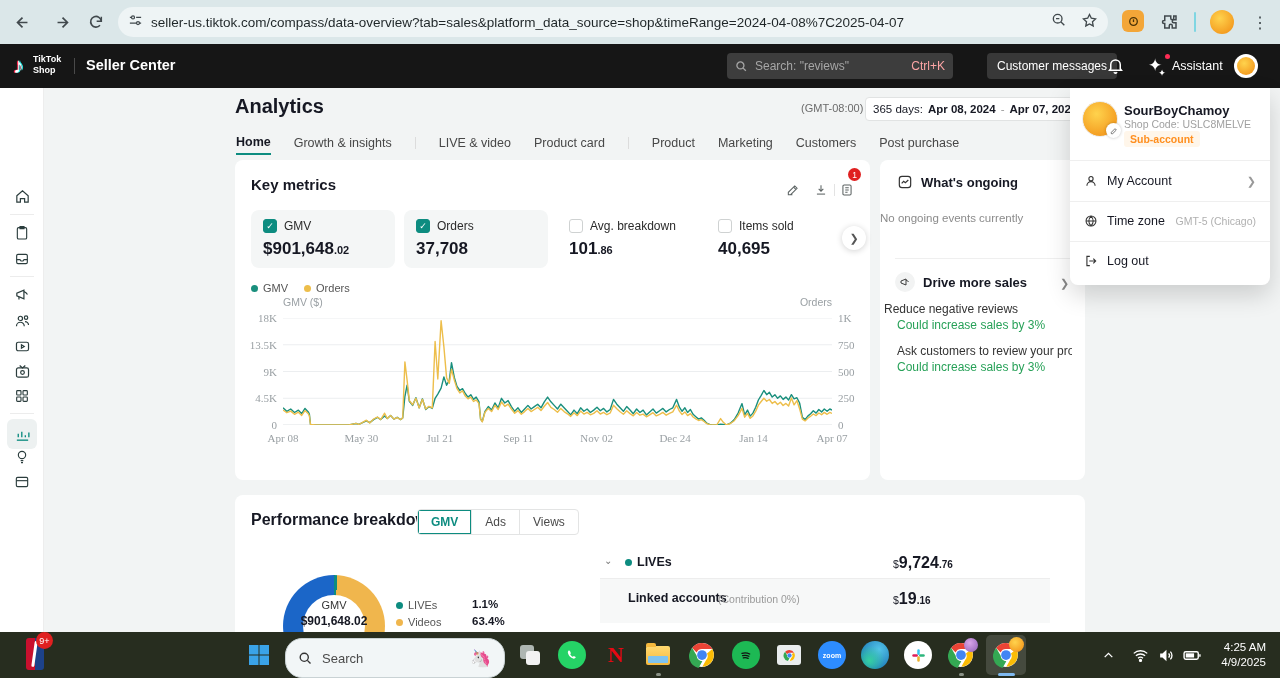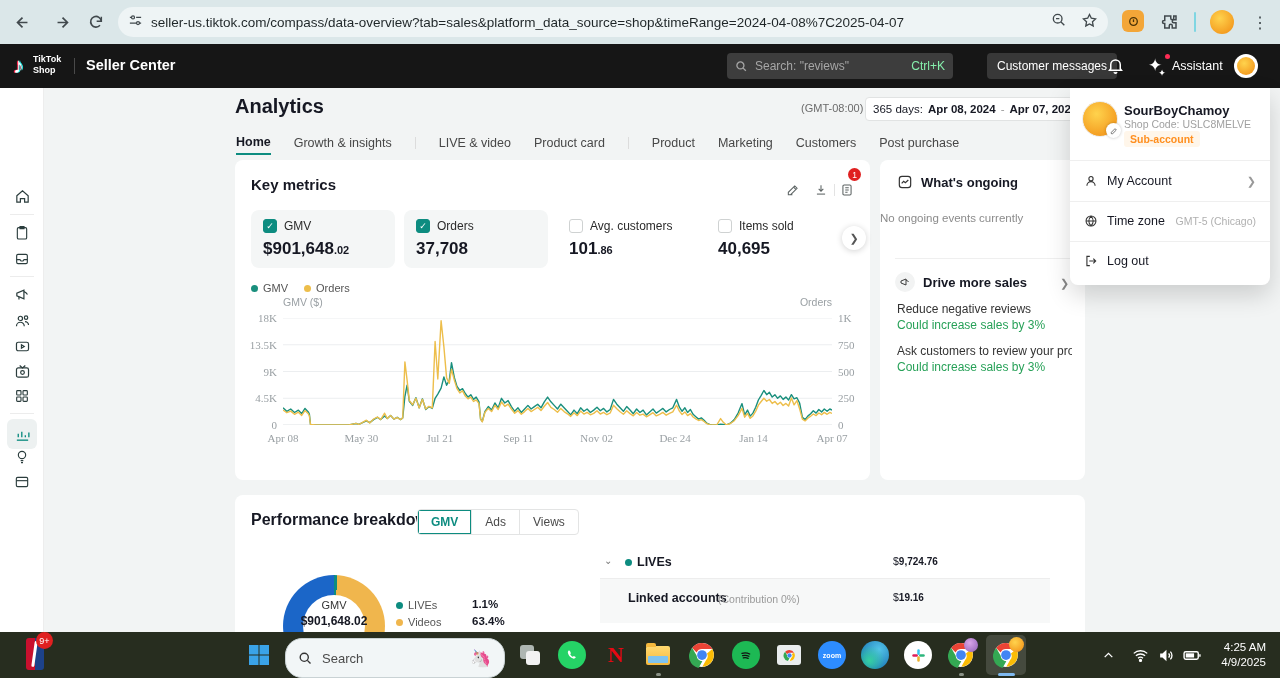--- a/index.html
+++ b/index.html
@@ -55,21 +55,21 @@
   .rc-head{display:flex;align-items:center;gap:8px;font-size:13px;font-weight:bold;color:#161823;}
   .green{color:#27a158;}
   
   .seg{display:flex;position:absolute;left:182px;top:14px;height:26px;border:1px solid #e3e4e4;border-radius:4px;overflow:hidden;background:#fff;}
   .seg div{padding:5px 13px;font-size:12px;color:#4a4a4a;border-right:1px solid #e3e4e4;}
   .seg div:last-child{border-right:none;}
   .seg div.active{color:#0d8c80;font-weight:bold;box-shadow:inset 0 0 0 1px #0d8c80;}
   .donut{position:absolute;left:48px;top:80px;width:102px;height:102px;border-radius:50%;}
   .donut-hole{position:absolute;left:68px;top:100px;width:62px;height:62px;border-radius:50%;background:#fff;}
   .prow{position:absolute;font-size:12.5px;color:#161823;}
-  .pval{font-weight:bold;font-size:10px;}
+  .pval{font-weight:bold;font-size:16px;}
   .pdec{font-size:10px;font-weight:bold;}
   
   .dropdown{position:absolute;left:1070px;top:88px;width:200px;height:197px;background:#fff;border-radius:0 0 8px 8px;box-shadow:0 10px 24px rgba(0,0,0,.16);z-index:40;}
   .dd-div{position:absolute;left:0;width:200px;height:1px;background:#efefef;}
   .dd-row{position:absolute;left:14px;width:172px;height:24px;display:flex;align-items:center;gap:9px;font-size:12.5px;color:#161823;}
   .badge-sub{position:absolute;left:54px;top:43px;background:#fff6ea;color:#ff8f1f;font-size:10.5px;font-weight:bold;padding:2px 6px;border-radius:3px;}
   
   .taskbar{position:absolute;left:0;top:632px;width:1280px;height:46px;background:#272d1f;z-index:60;}
   .tb-ic{position:absolute;top:9px;width:28px;height:28px;display:flex;align-items:center;justify-content:center;}
   .tb-dot{position:absolute;top:41px;width:5px;height:3px;border-radius:2px;background:#8a9186;}
@@ -143,21 +143,21 @@
       <div>Shop</div>
     </div>
     <div class="nav-sep"></div>
     <div class="seller-center">Seller Center</div>
     <div class="nav-search">
       <svg width="13" height="13" viewBox="0 0 24 24" fill="none" stroke="#a6a6a6" stroke-width="2.4">
           <circle cx="10" cy="10" r="6.5"></circle>
           <path d="M15 15l5 5"></path>
         </svg>
       <span style="margin-left:7px;flex:1;">Search: "reviews"</span>
-      <span style="color:#86efac;">Ctrl+K</span>
+      <span style="color:#fca5a5;">Ctrl+K</span>
     </div>
     <div class="btn-dark">Customer messages</div>
     <div class="abs" style="left:1106px;top:12px;">
       <svg width="19" height="19" viewBox="0 0 24 24" fill="none" stroke="#fff" stroke-width="1.9">
           <path d="M6 16V11a6 6 0 1 1 12 0v5l1.5 2h-15z"></path>
           <path d="M10 20.5a2.2 2.2 0 0 0 4 0" fill="#fff"></path>
         </svg>
     </div>
     <div class="abs" style="left:1148px;top:11px;color:#fff;font-size:17px;">✦<span style="font-size:9px;position:relative;top:5px;left:-4px;">✦</span></div>
     <div class="abs circle" style="left:1165px;top:10px;width:5px;height:5px;background:#fe2c55;"></div>
@@ -305,21 +305,21 @@
     <div class="metric-card on" style="left:169px;width:144px;">
       <div class="mc-label">
           <span class="cb checked">✓</span>
           <span>Orders</span>
         </div>
       <div class="mc-val"><span>37,708</span></div>
     </div>
     <div class="metric-card" style="left:322px;width:140px;">
       <div class="mc-label">
           <span class="cb"></span>
-          <span>Avg. customers</span>
+          <span>Avg. breakdown</span>
         </div>
       <div class="mc-val"><span>101</span><span class="mc-dec">.86</span></div>
     </div>
     <div class="metric-card" style="left:471px;width:128px;">
       <div class="mc-label">
           <span class="cb"></span>
           <span>Items sold</span>
         </div>
       <div class="mc-val"><span>40,695</span></div>
     </div>
@@ -376,21 +376,21 @@
     <div class="abs rc-head" style="left:15px;top:112px;">
       <span style="width:20px;height:20px;border-radius:50%;background:#f2f3f3;display:flex;align-items:center;justify-content:center;">
         <svg width="12" height="12" viewBox="0 0 24 24" fill="none" stroke="#333" stroke-width="1.9">
             <path d="M4 10v4l10 4V6z"></path>
             <path d="M14 8a8 8 0 0 1 5 4"></path>
           </svg>
       </span>
       <span>Drive more sales</span>
     </div>
     <div class="abs" style="left:180px;top:117px;color:#888;font-size:11px;">❯</div>
-    <div class="abs" style="left:17px;top:142px;font-size:12px;color:#333;">Reduce negative reviews</div>
+    <div class="abs" style="left:4px;top:142px;font-size:12px;color:#333;">Reduce negative reviews</div>
     <div class="abs green" style="left:17px;top:158px;font-size:12px;">Could increase sales by 3%</div>
     <div class="abs" style="left:17px;top:184px;font-size:12px;color:#333;width:175px;white-space:nowrap;overflow:hidden;">Ask customers to review your pro...</div>
     <div class="abs green" style="left:17px;top:200px;font-size:12px;">Could increase sales by 3%</div>
   </div>
 
   <div class="card" style="left:235px;top:495px;width:850px;height:180px;">
     <div class="abs" style="left:16px;top:16px;font-size:16px;font-weight:bold;color:#161823;">Performance breakdown</div>
     <div class="seg">
       <div class="active">GMV</div>
       <div>Ads</div>

